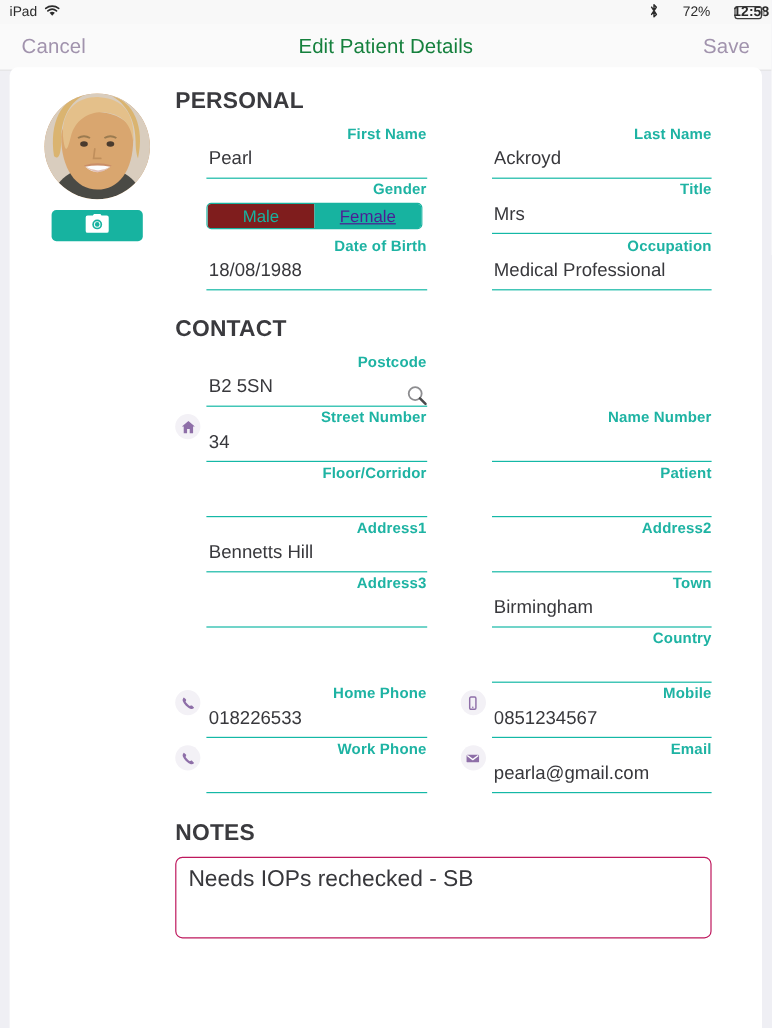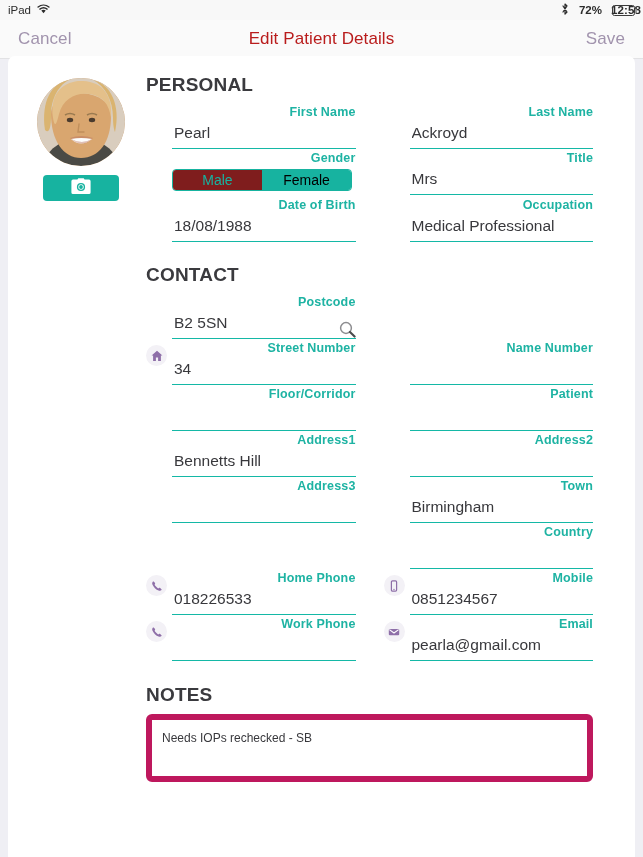--- a/index.html
+++ b/index.html
@@ -39,23 +39,23 @@
     left: 0; right: 2px;
     text-align: right;
     font-weight: 700;
     font-size: 11.5px;
     letter-spacing: .1px;
   }
   .status-right {
     margin-left: auto;
     display: flex;
     align-items: center;
-    gap: 10px;
+    gap: 20px;
     font-size: 11.5px;
-    font-weight: 700;
+    font-weight: 400;
     text-align: center;
   }
   .wifi-icon { display: block; }
   .bt-icon { display: block; }
   .batt {
     width: 23px; height: 11px;
     border: 1.2px solid #3a3a3a;
     border-radius: 2.5px;
     position: relative;
     padding: 1px;
@@ -92,21 +92,21 @@
     font-family: inherit;
     cursor: pointer;
     padding: 2px 2px;
     letter-spacing: .1px;
   }
   .nav-title {
     position: absolute;
     left: 0; right: 0;
     text-align: center;
     font-size: 17px;
-    color: #b91c1c;
+    color: #15803d;
     pointer-events: none;
     letter-spacing: .1px;
   }
   .nav-spacer { flex: 1; }
 
   
   .card {
     position: absolute;
     left: 8px;
     top: 56px;
@@ -245,33 +245,34 @@
     display: flex;
     align-items: center;
     justify-content: center;
     background: #7f1d1d;
     color: #17b3a0;
     border: none;
     cursor: pointer;
   }
   .seg-item.active {
     background: #17b3a0;
-    color: #000000;
+    color: #4c1d95;
+    text-decoration: underline;
   }
   .seg-wrap { padding-bottom: 6px; }
 
   
   .notes-area {
     width: 100%;
     height: 68px;
-    border: 6px solid #be185d;
+    border: 1px solid #be185d;
     border-radius: 6px;
     background: #fff;
     font-family: inherit;
-    font-size: 12px;
+    font-size: 19px;
     color: #38383c;
     padding: 8px 10px;
     outline: none;
     resize: none;
     line-height: 20px;
   }
   .notes-wrap { padding-right: 28px; padding-left: 0px; }
 </style>
 </head>
 <body>

